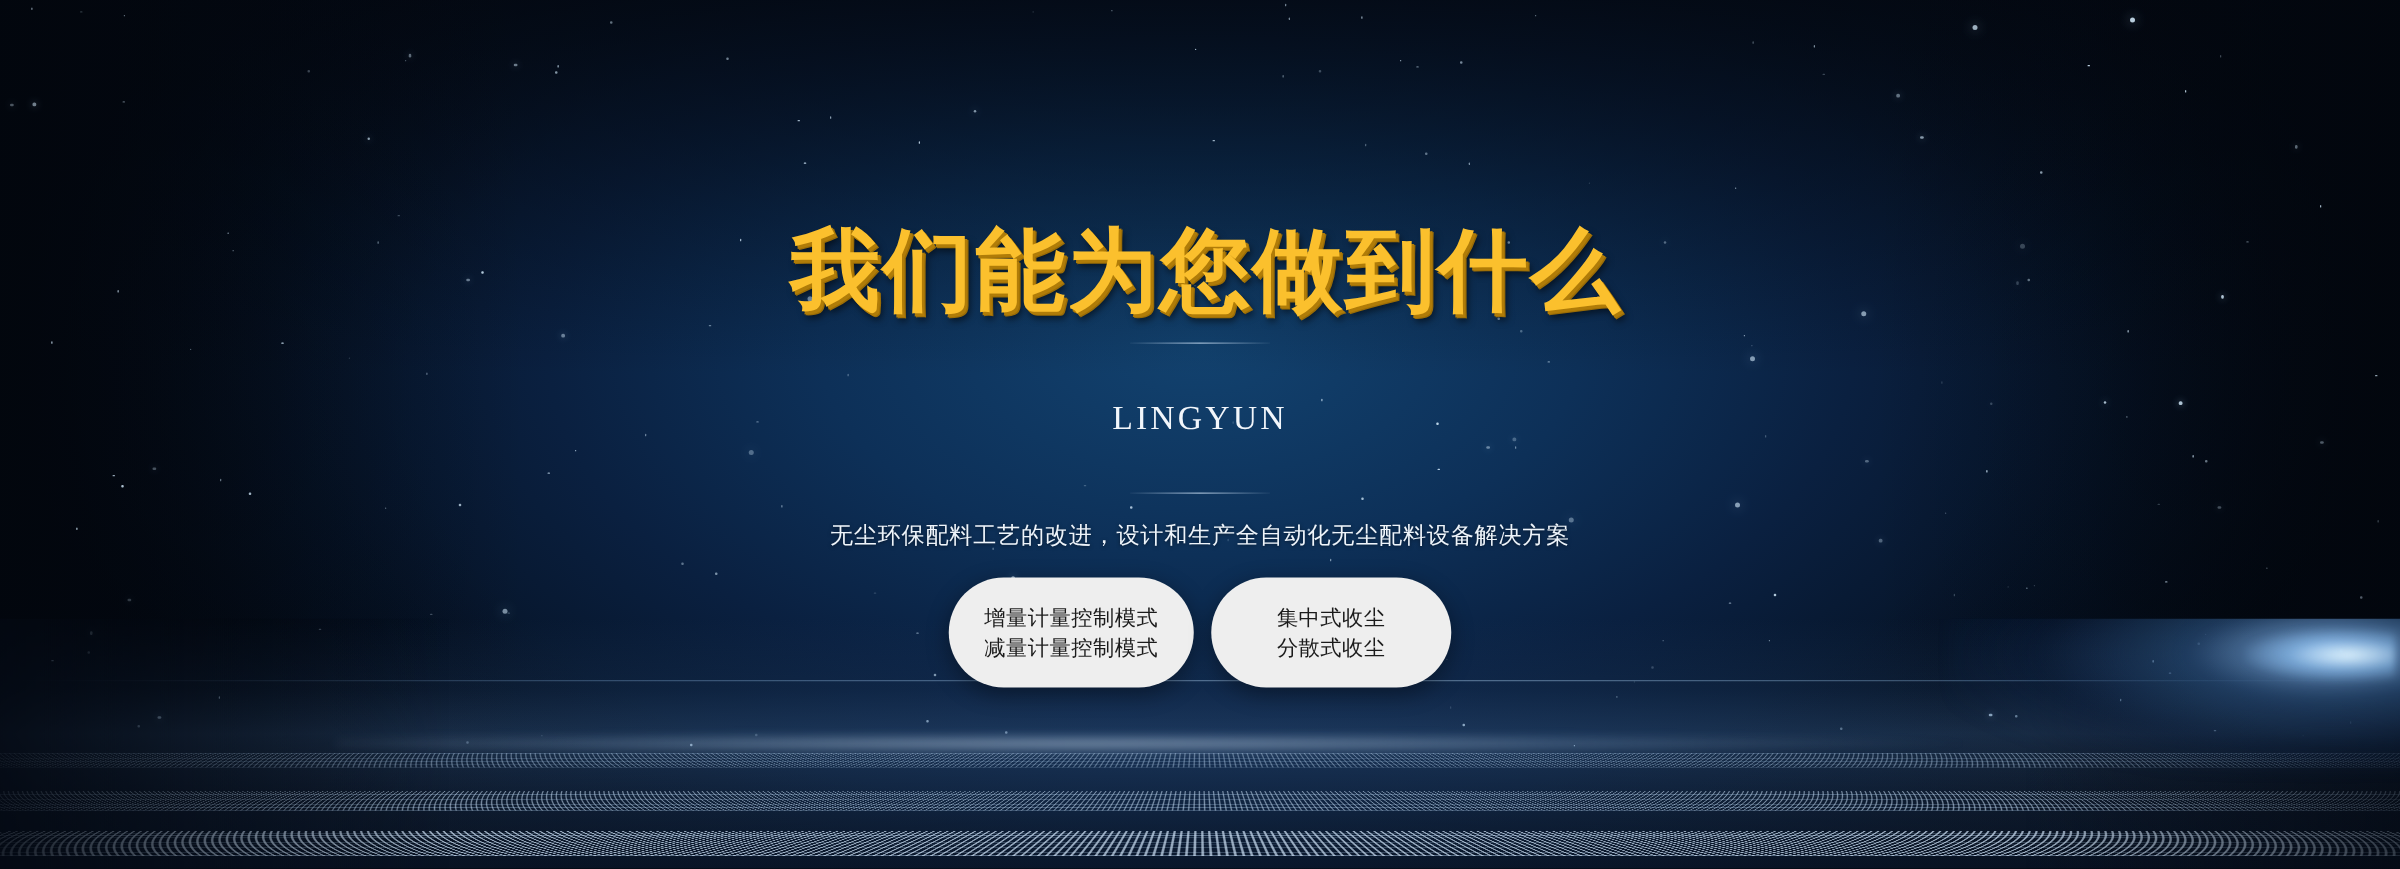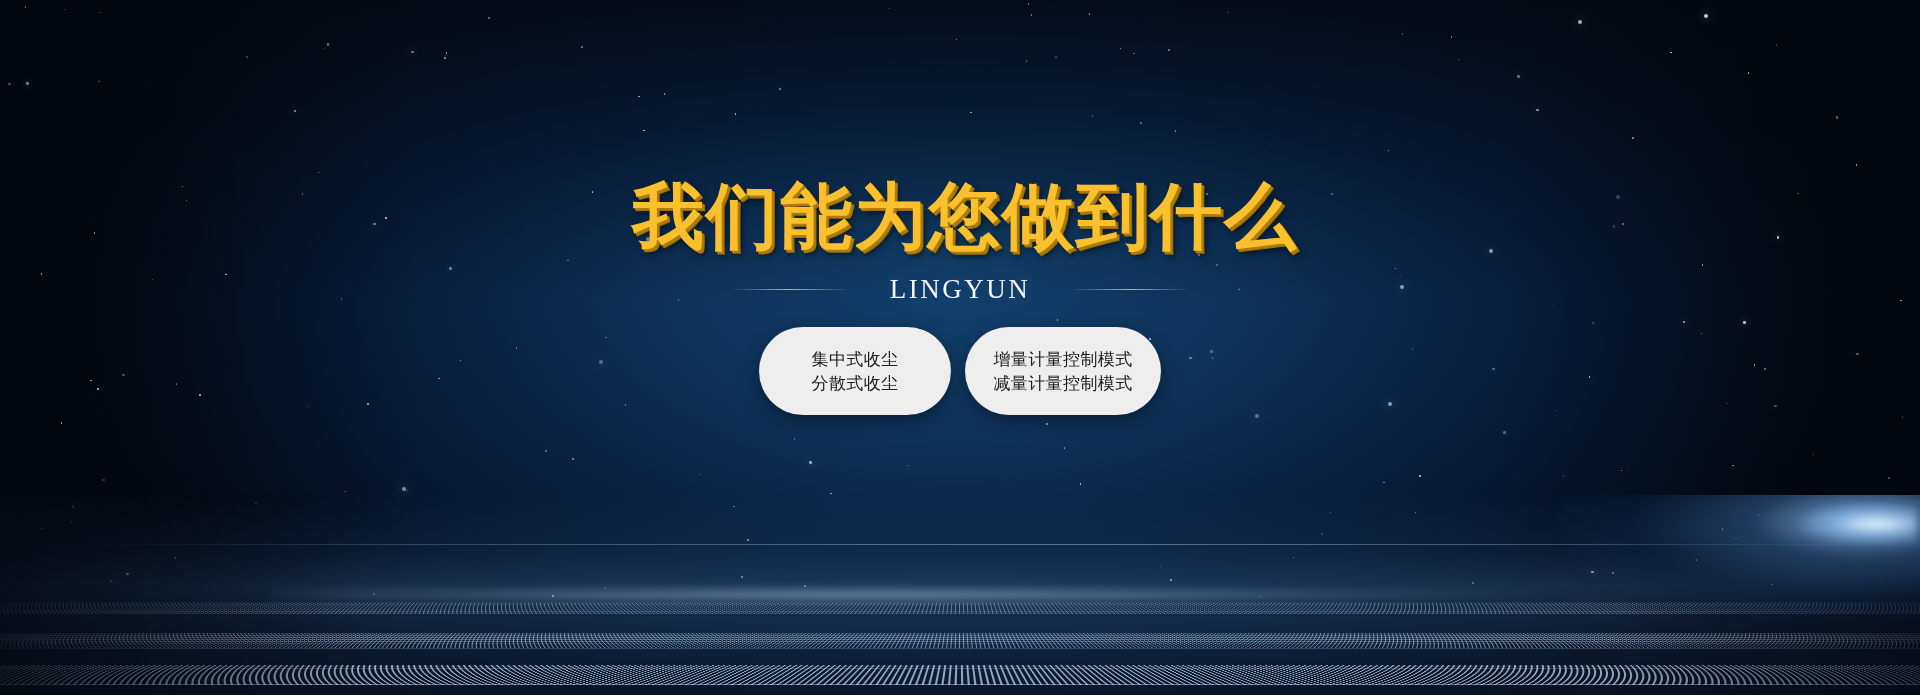--- a/index.html
+++ b/index.html
@@ -138,21 +138,21 @@
     text-shadow:
        2px 2px 0 #b07c08,
        3px 3px 0 #9a6c06,
        4px 5px 6px rgba(0,0,0,0.55);
     white-space:nowrap;
     margin-left:10px;
   }
 
   .subrow {
     margin-top:22px;
-    display:flex; align-items:center; gap:44px;
+    display:flex; align-items:center; gap:44px;flex-direction:column;
   }
   .subrow .rule {
     width:112px; height:1px;
     background:linear-gradient(to right, rgba(200,220,240,0.05), rgba(205,225,245,0.75), rgba(200,220,240,0.05));
   }
   .brand {
     font-family:"Liberation Serif", serif;
     font-size:27px;
     letter-spacing:2.5px;
     color:#f2f6fb;
@@ -410,29 +410,30 @@
   <div class="content">
 
     <h1 class="headline">我们能为您做到什么</h1>
 
     <div class="subrow">
       <span class="rule"></span>
       <span class="brand">LINGYUN</span>
       <span class="rule"></span>
     </div>
 
+    <p class="tagline">无尘环保配料工艺的改进，设计和生产全自动化无尘配料设备解决方案</p>
 
     <div class="cards">
+
+      <div class="card card-2">
+        <span class="card-line">增量计量控制模式</span>
+        <span class="card-line">减量计量控制模式</span>
+      </div>
 
       <div class="card card-1">
         <span class="card-line">集中式收尘</span>
         <span class="card-line">分散式收尘</span>
       </div>
 
-      <div class="card card-2">
-        <span class="card-line">增量计量控制模式</span>
-        <span class="card-line">减量计量控制模式</span>
-      </div>
-
 
     </div>
   </div>
 </div>
 
 </body></html>

